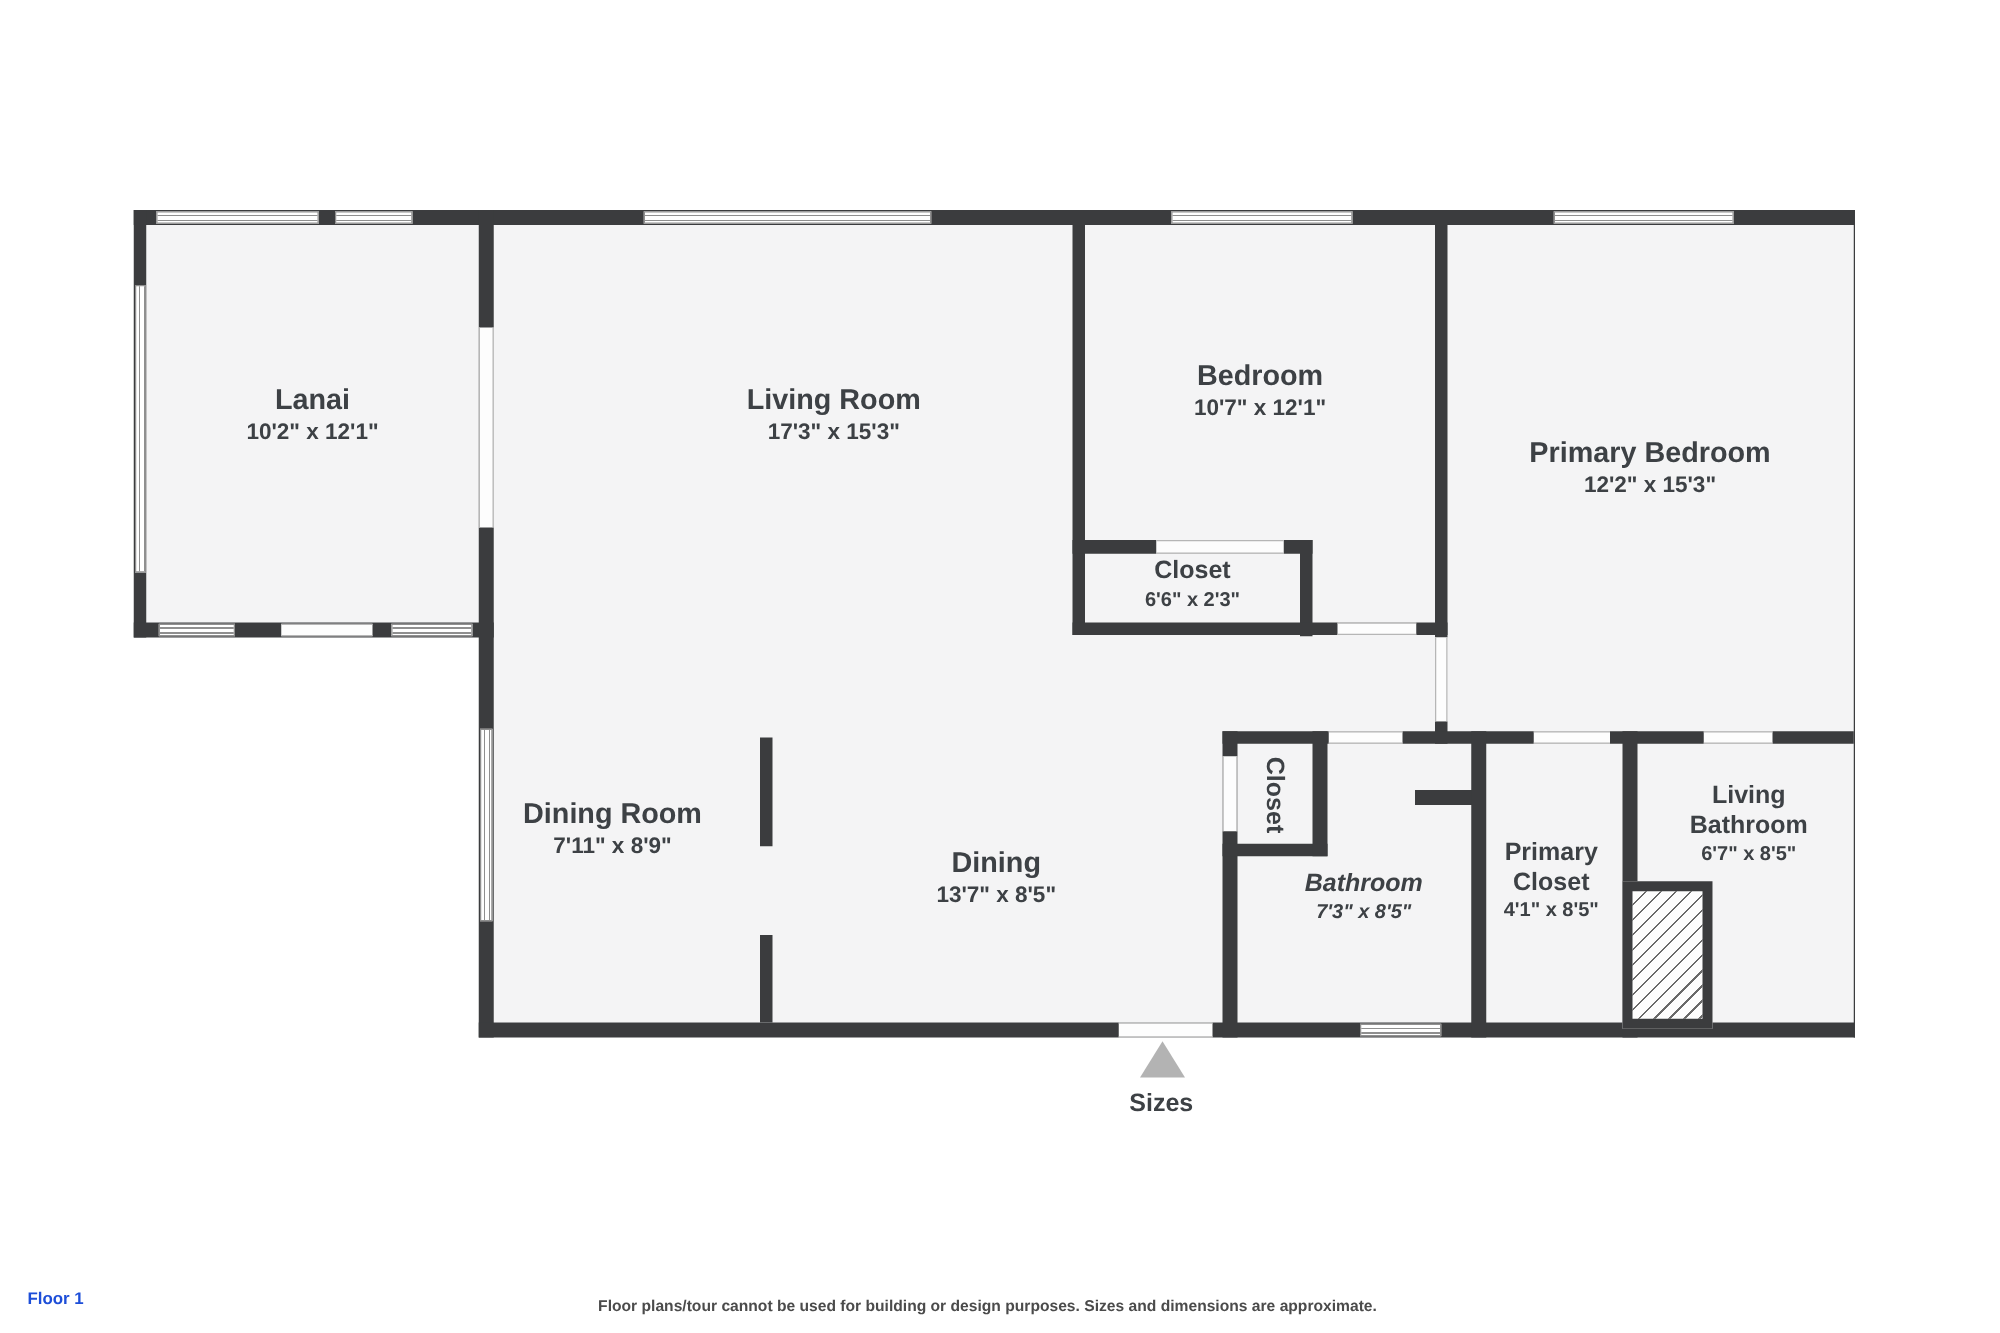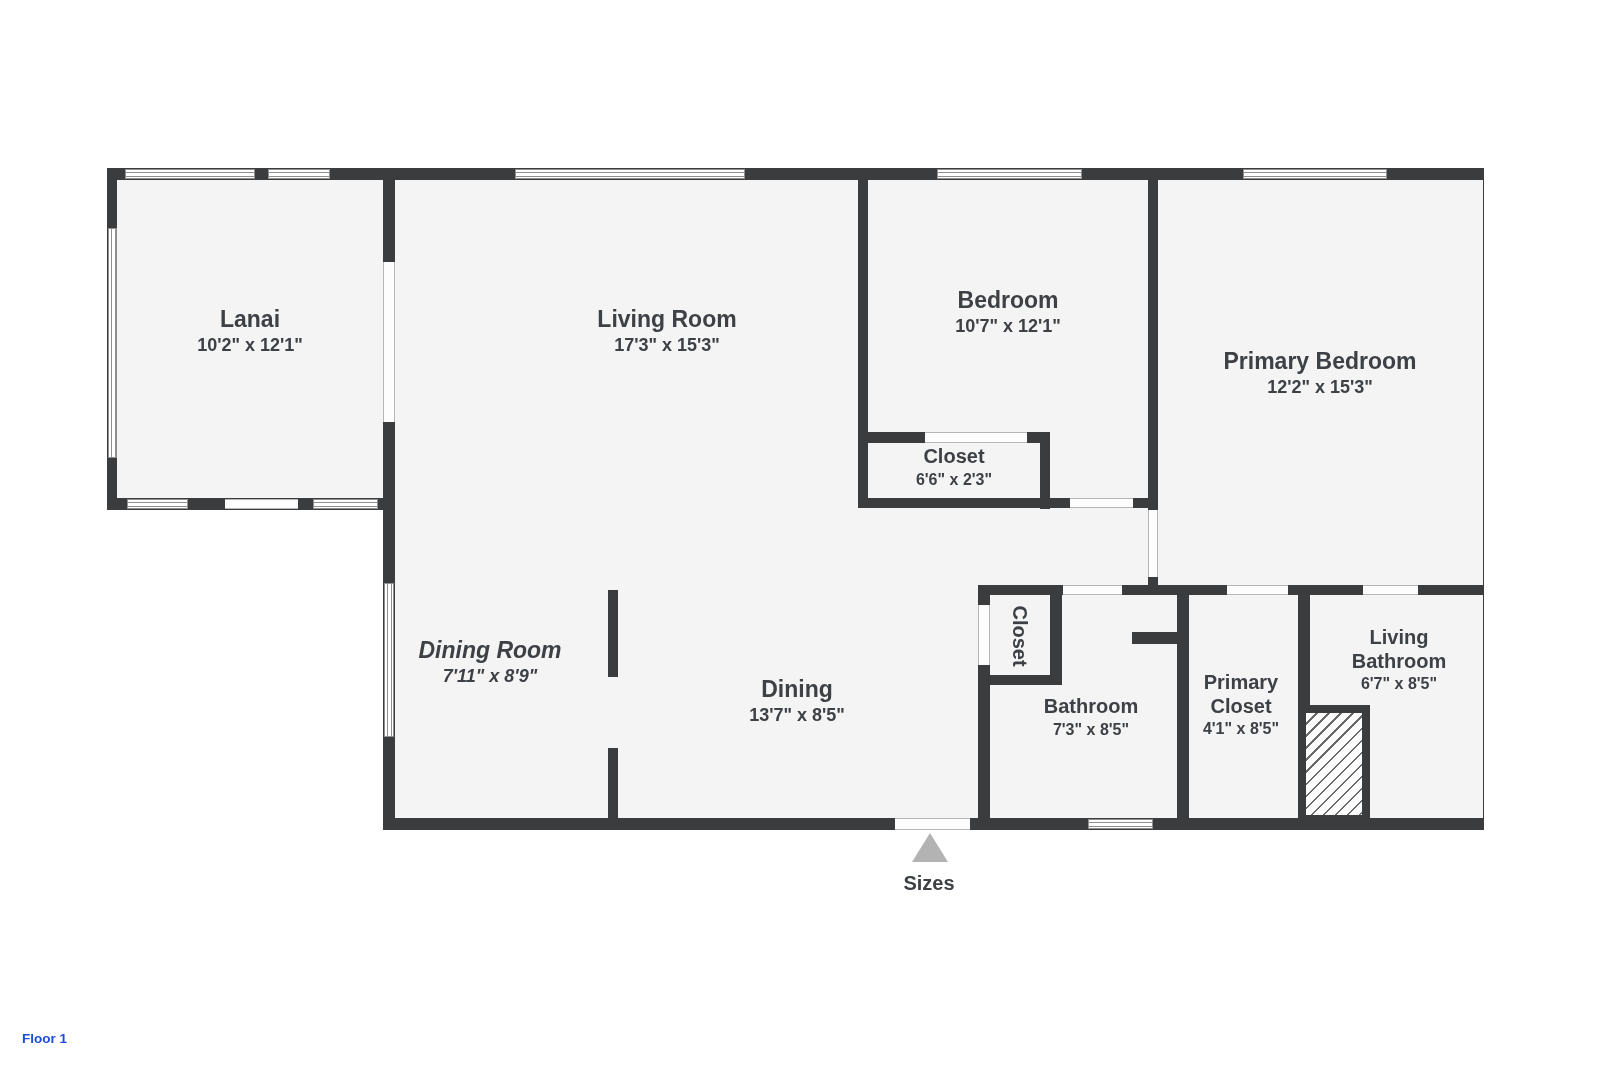--- a/index.html
+++ b/index.html
@@ -102,43 +102,44 @@
     <div class="room-dims">10'7" x 12'1"</div>
   </div>
   <div class="room-label" style="left:1320px;top:374px;">
     <div class="room-name">Primary Bedroom</div>
     <div class="room-dims">12'2" x 15'3"</div>
   </div>
   <div class="room-label small" style="left:954px;top:468px;">
     <div class="room-name">Closet</div>
     <div class="room-dims">6'6" x 2'3"</div>
   </div>
-  <div class="room-label" style="left:490px;top:663px;font-style:italic;">
+  <div class="room-label" style="left:490px;top:663px;">
     <div class="room-name">Dining Room</div>
     <div class="room-dims">7'11" x 8'9"</div>
   </div>
   <div class="room-label" style="left:797px;top:702px;">
     <div class="room-name">Dining</div>
     <div class="room-dims">13'7" x 8'5"</div>
   </div>
   <div class="room-label small rotated" style="left:1019px;top:636px;">
     <div class="room-name">Closet</div>
   </div>
-  <div class="room-label small" style="left:1091px;top:718px;">
+  <div class="room-label small" style="left:1091px;top:718px;font-style:italic;">
     <div class="room-name">Bathroom</div>
     <div class="room-dims">7'3" x 8'5"</div>
   </div>
   <div class="room-label small wrap" style="left:1241px;top:705px;width:110px;">
     <div class="room-name">Primary Closet</div>
     <div class="room-dims">4'1" x 8'5"</div>
   </div>
   <div class="room-label small wrap" style="left:1399px;top:660px;width:130px;">
     <div class="room-name">Living Bathroom</div>
     <div class="room-dims">6'7" x 8'5"</div>
   </div>
 
   <div class="entry-arrow" style="left:912px;top:833px;"></div>
   <div class="entry-label" style="left:929px;top:872px;">Sizes</div>
 
   <div class="floor-tag" style="left:22px;top:1031px;">Floor 1</div>
+  <div class="disclaimer" style="left:790px;top:1038px;">Floor plans/tour cannot be used for building or design purposes. Sizes and dimensions are approximate.</div>
   <div class="watermark" style="left:1505px;top:520px;">StellarMLS</div>
 
 </div>
 
 </body></html>

